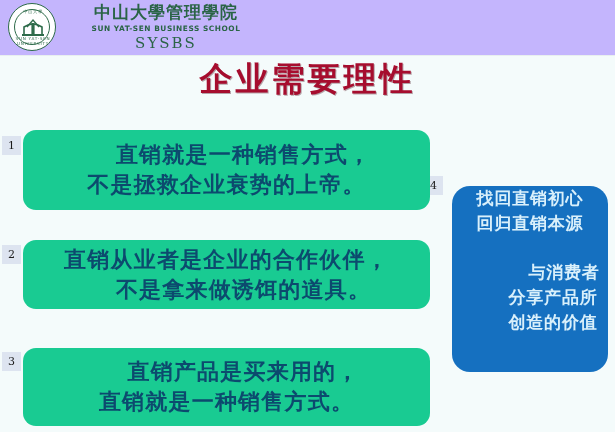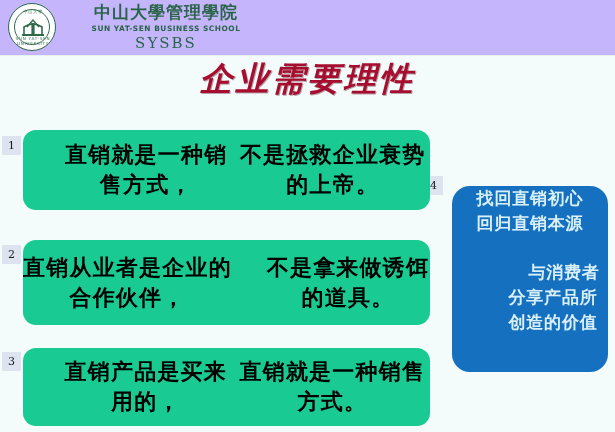--- a/index.html
+++ b/index.html
@@ -106,21 +106,20 @@
     position: absolute;
     left: 0; top: 56px;
     width: 615px;
     text-align: center;
     font-size: 33px;
     font-weight: bold;
     color: #a60d2e;
     letter-spacing: 3px;
     line-height: 46px;
     text-shadow: 1px 1px 0 rgba(60,0,15,0.35);
-    font-style: italic;
   }
 
   
   .seq-badge {
     position: absolute;
     width: 19px; height: 19px;
     background: #dde4f0;
     color: #1b1b1b;
     font-family: "DejaVu Serif", "Liberation Serif", serif;
     font-size: 11px;
@@ -134,34 +133,34 @@
 
   
   .green-box {
     position: absolute;
     left: 23px;
     width: 407px;
     background: #19cb92;
     border-radius: 13px;
     box-sizing: border-box;
     display: flex;
-    flex-direction: row;
+    flex-direction: column;
     align-items: center;
     justify-content: center;
-    color: #000000;
+    color: #0c4a6e;
     font-size: 22px;
     font-weight: bold;
     line-height: 30px;
     letter-spacing: 1.2px;
     text-align: center;
   }
   .green-box .line-a { padding-left: 34px; }
   .green-box .line-b { padding-left: 0px; }
   #green-box-1 { top: 130px; height: 80px; }
-  #green-box-2 { top: 240px; height: 85px; }
+  #green-box-2 { top: 240px; height: 69px; }
   #green-box-3 { top: 348px; height: 78px; }
   #green-box-2 .line-a { padding-left: 0px; }
   #green-box-2 .line-b { padding-left: 34px; }
 
   
   #blue-panel {
     position: absolute;
     left: 452px; top: 186px;
     width: 156px; height: 186px;
     background: #1570c0;

